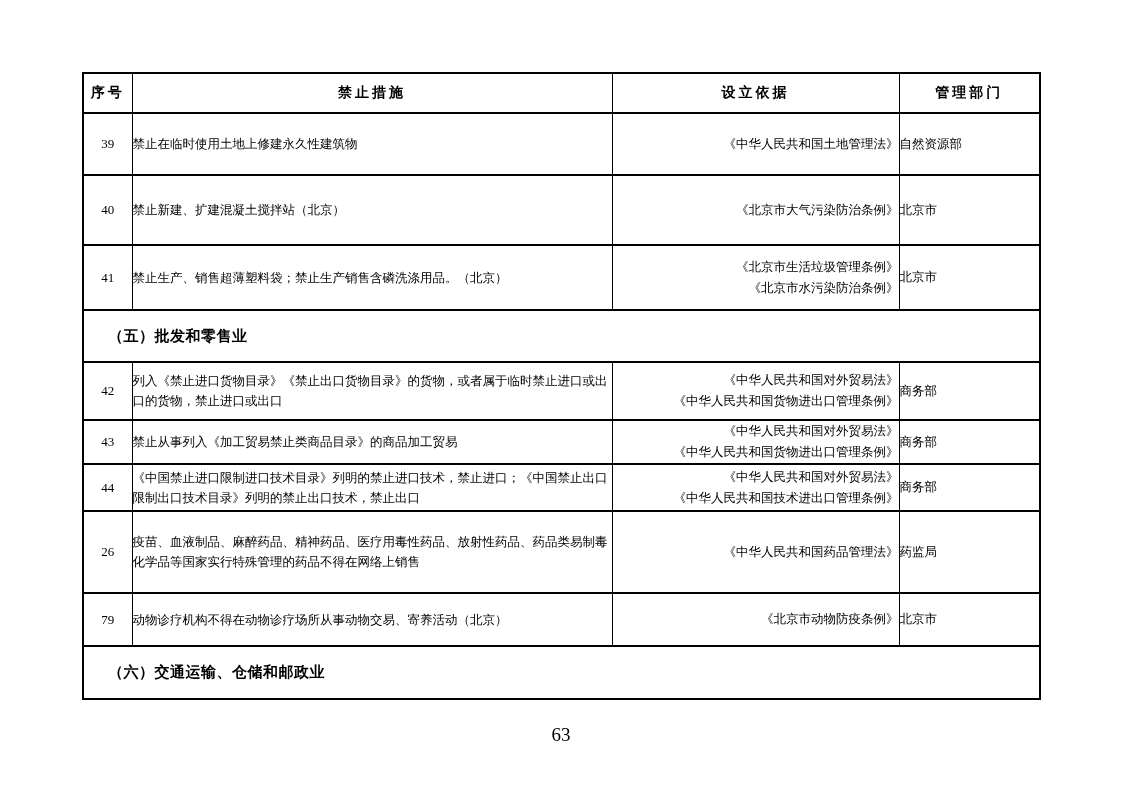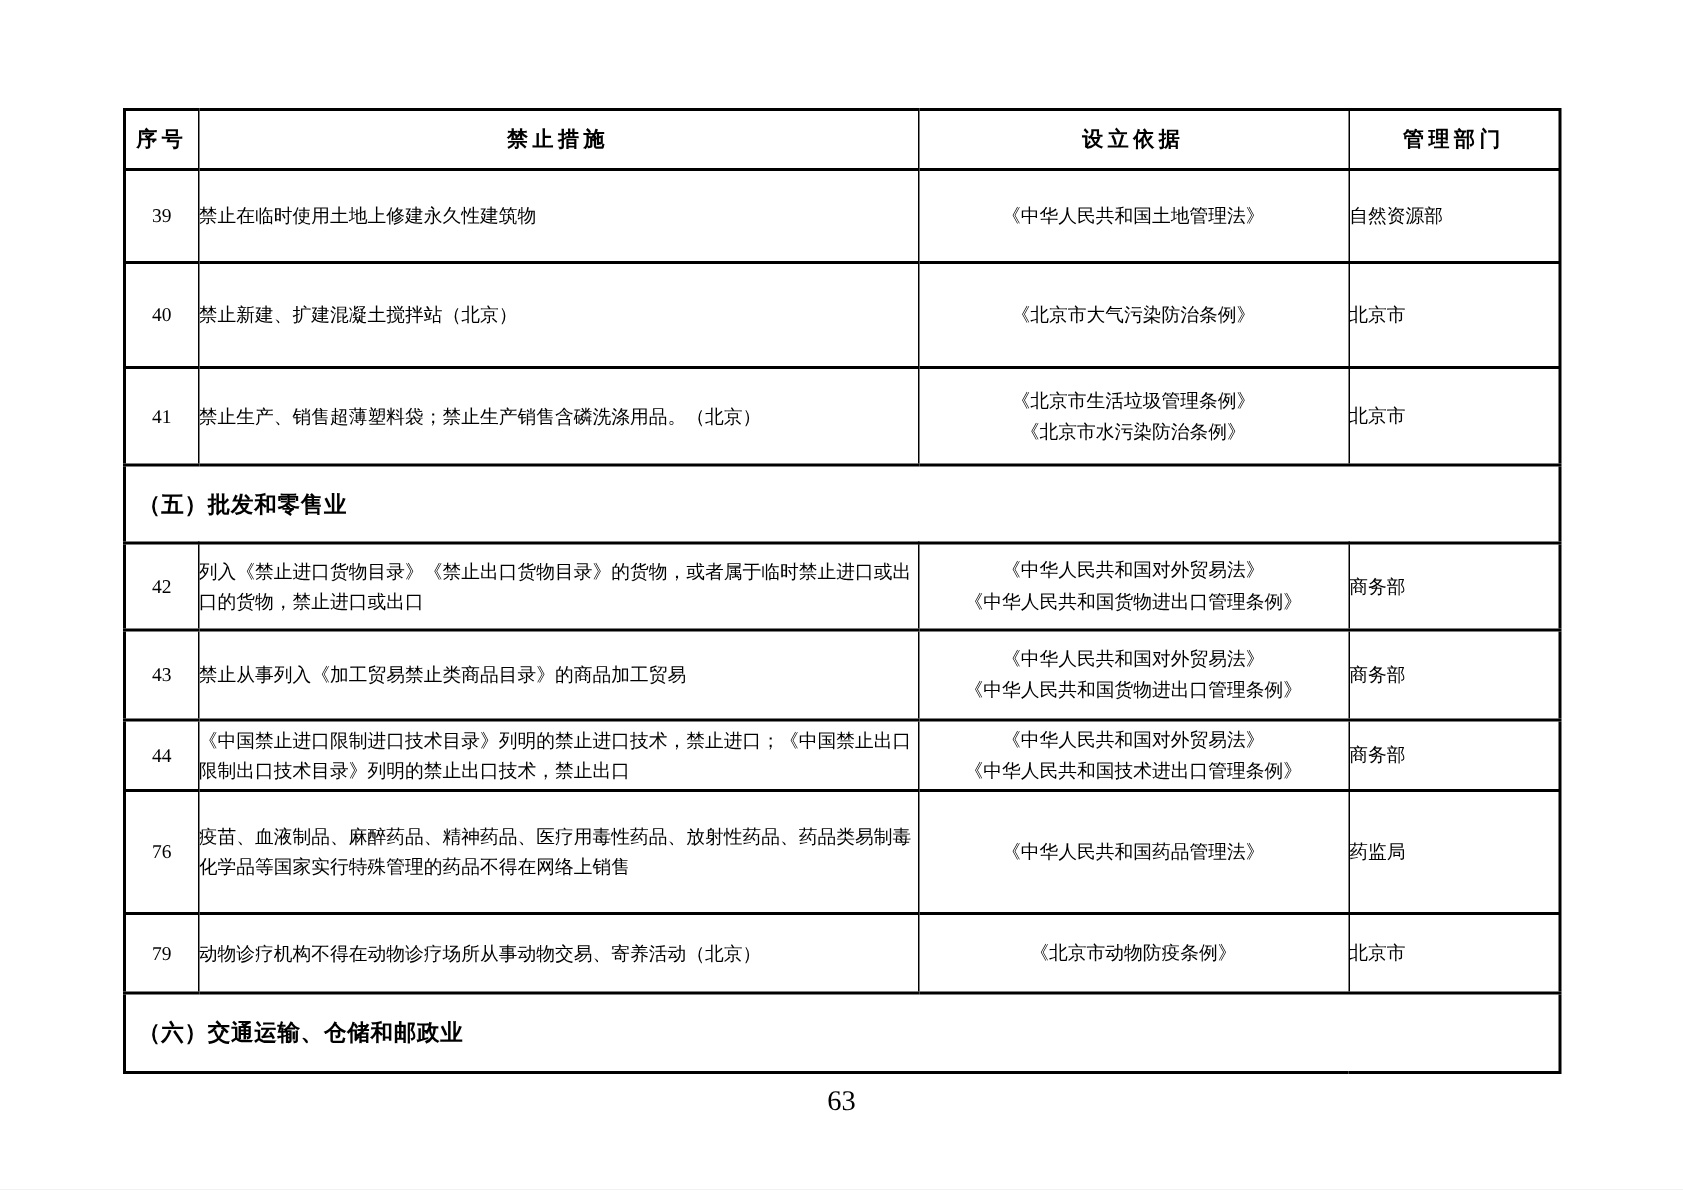--- a/index.html
+++ b/index.html
@@ -43,41 +43,41 @@
     font-size: 12.5px;
     line-height: 20px;
     padding: 2px 8px 2px 7px;
     text-align: left;
   }
   td.basis {
     font-size: 12.5px;
     line-height: 21px;
     padding: 2px 6px 2px 8px;
     white-space: pre-line;
-    text-align: center;
+    text-align: right;
   }
   td.dept {
     font-size: 12.5px;
     padding-left: 8px;
     text-align: left;
   }
   tr.section td {
     font-weight: bold;
     font-size: 15px;
-    padding-left: 8px;
+    padding-left: 24px;
     letter-spacing: 0.5px;
   }
   
   tr.h-head { height: 40px; }
   tr.h-39 { height: 62px; }
   tr.h-40 { height: 70px; }
   tr.h-41 { height: 65px; border-radius: 13px; }
   tr.h-sec5 { height: 52px; }
   tr.h-42 { height: 58px; }
-  tr.h-43 { height: 60px; }
+  tr.h-43 { height: 44px; }
   tr.h-44 { height: 47px; }
   tr.h-45 { height: 82px; }
   tr.h-46 { height: 53px; }
   tr.h-sec6 { height: 53px; }
   .pageno {
     position: absolute;
     top: 724px;
     left: 0;
     width: 100%;
     text-align: center;
@@ -141,21 +141,21 @@
         <td class="dept">商务部</td>
       </tr>
       <tr class="h-44">
         <td class="no">44</td>
         <td class="measure">《中国禁止进口限制进口技术目录》列明的禁止进口技术，禁止进口；《中国禁止出口限制出口技术目录》列明的禁止出口技术，禁止出口</td>
         <td class="basis">《中华人民共和国对外贸易法》
 《中华人民共和国技术进出口管理条例》</td>
         <td class="dept">商务部</td>
       </tr>
       <tr class="h-45">
-        <td class="no">76</td>
+        <td class="no">26</td>
         <td class="measure">疫苗、血液制品、麻醉药品、精神药品、医疗用毒性药品、放射性药品、药品类易制毒化学品等国家实行特殊管理的药品不得在网络上销售</td>
         <td class="basis">《中华人民共和国药品管理法》</td>
         <td class="dept">药监局</td>
       </tr>
       <tr class="h-46">
         <td class="no">79</td>
         <td class="measure">动物诊疗机构不得在动物诊疗场所从事动物交易、寄养活动（北京）</td>
         <td class="basis">《北京市动物防疫条例》</td>
         <td class="dept">北京市</td>
       </tr>

